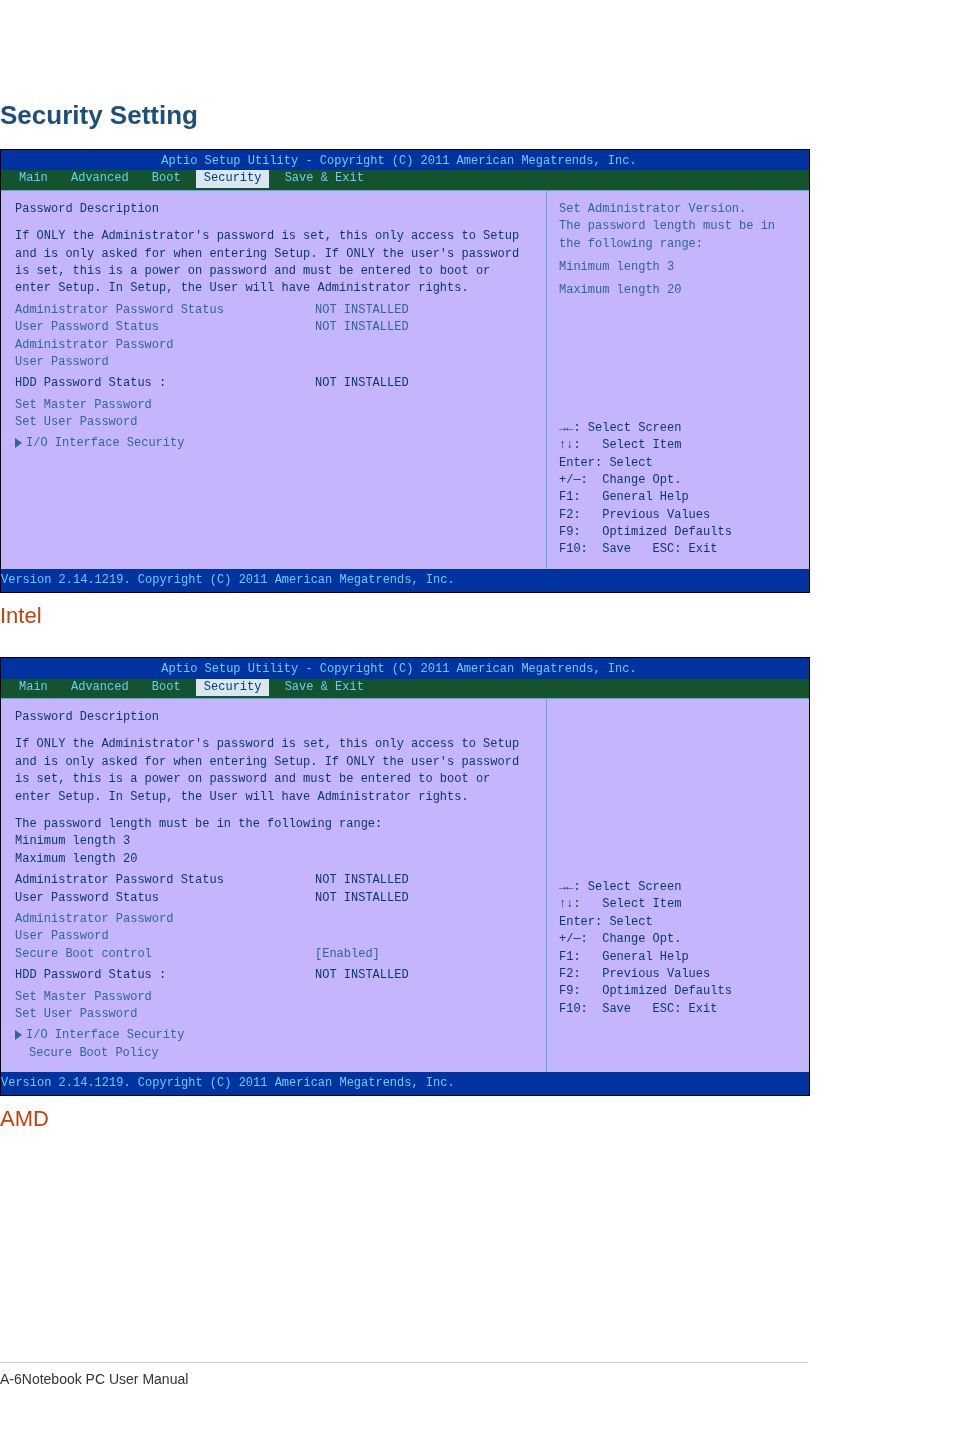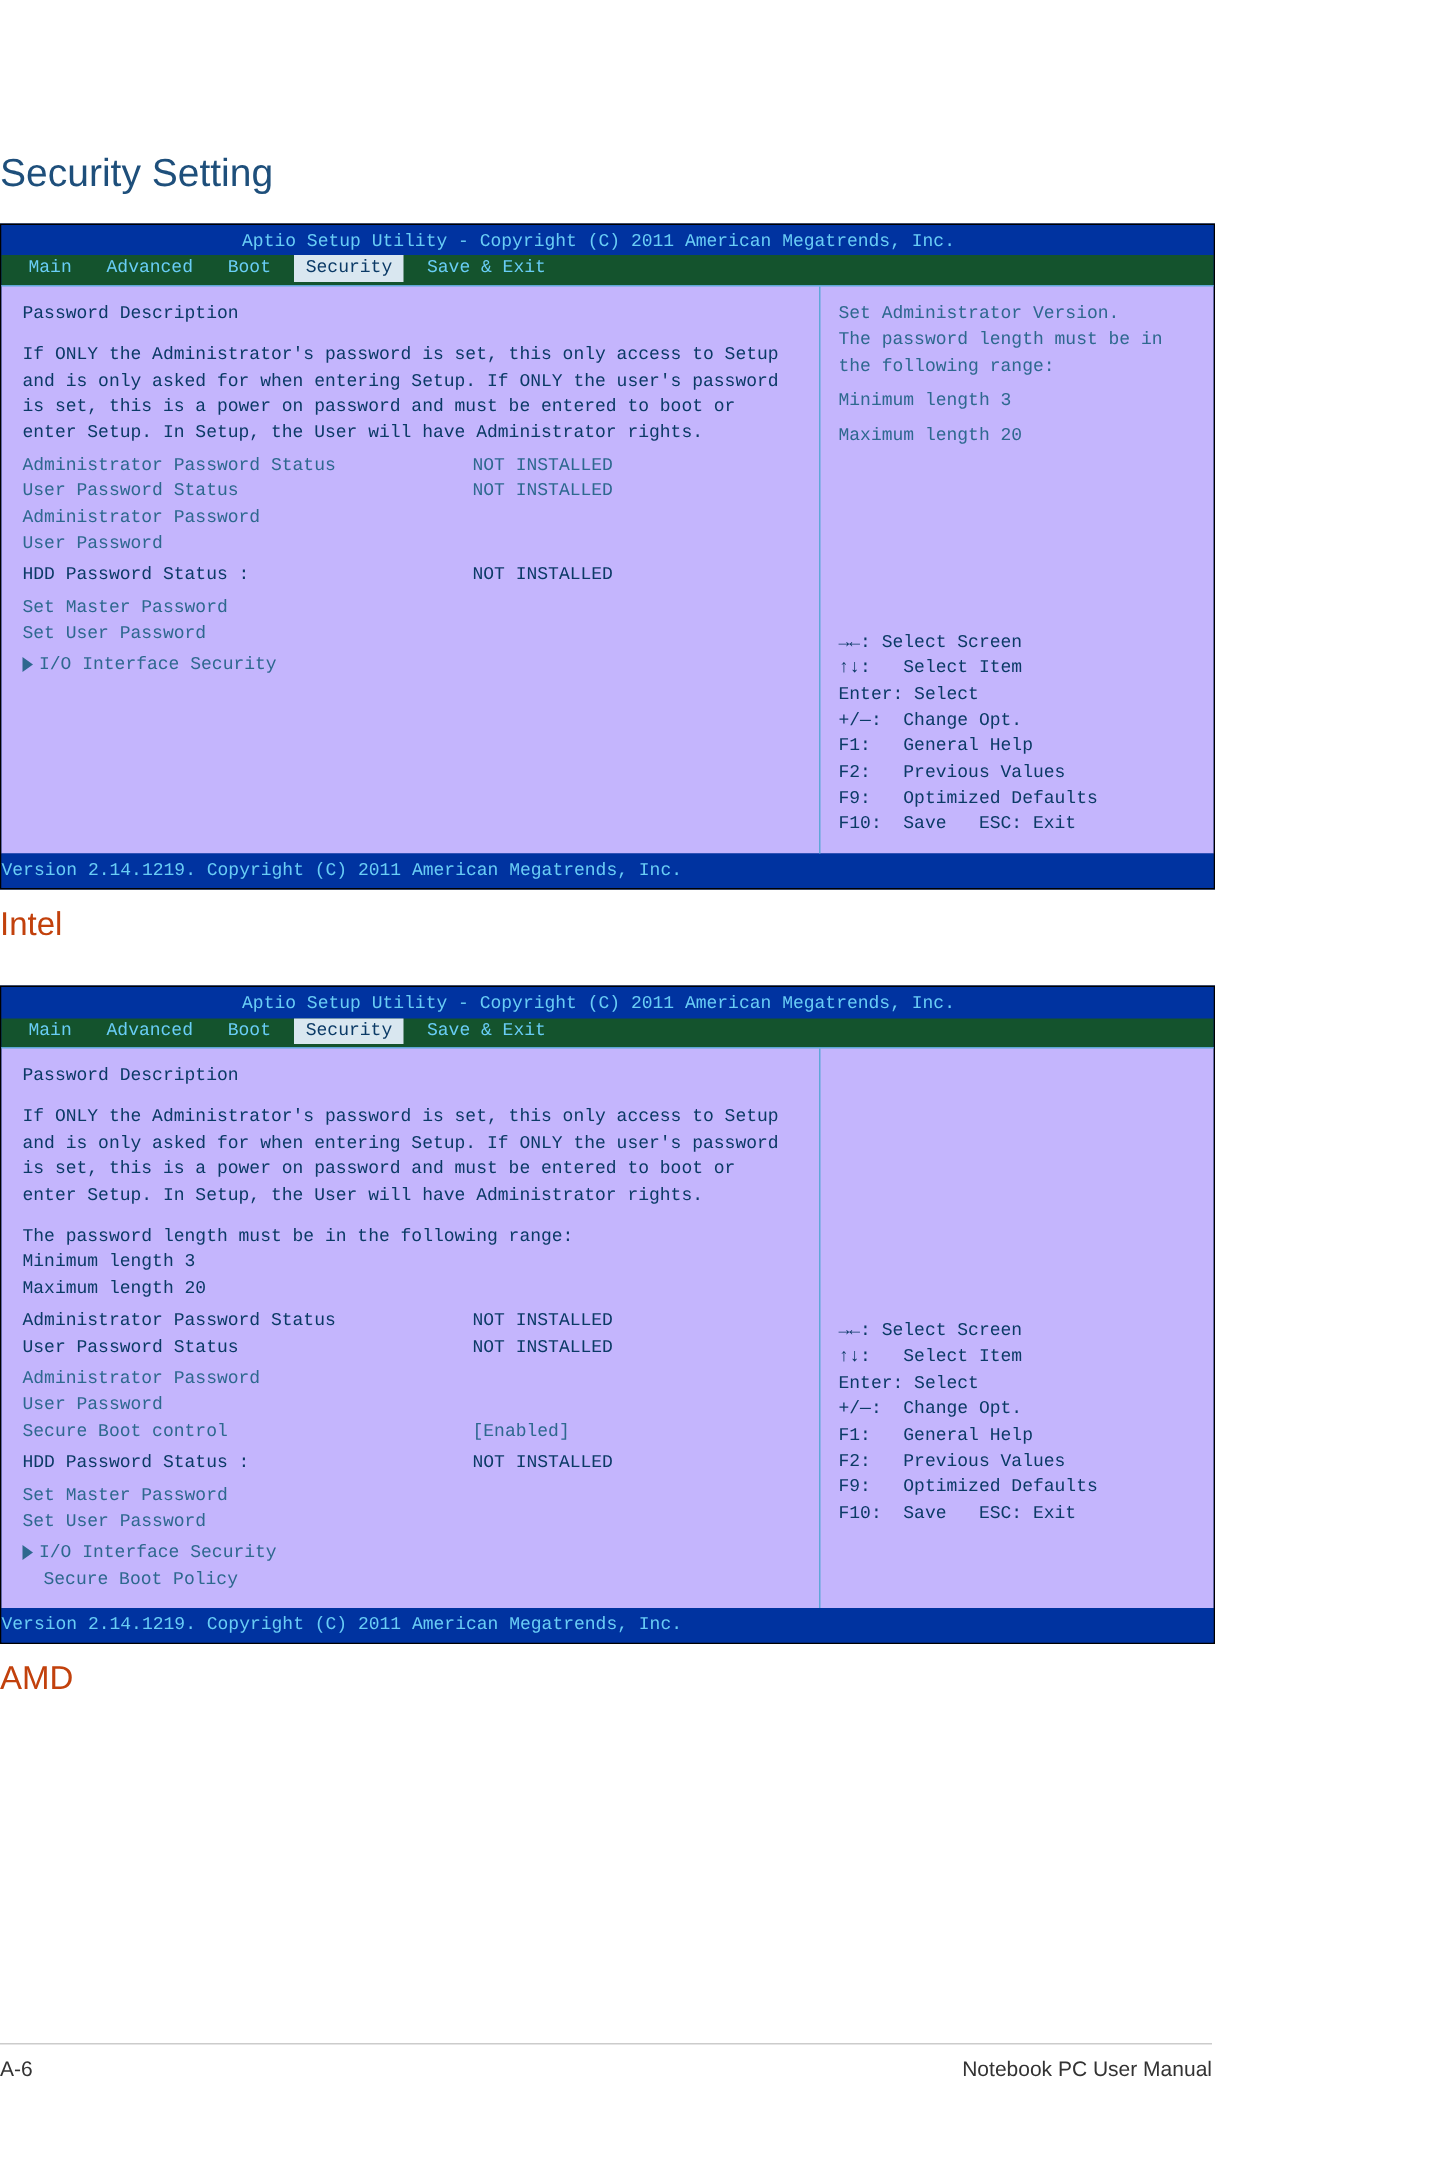--- a/index.html
+++ b/index.html
@@ -1,37 +1,37 @@
 <!DOCTYPE html>
 <html><head>
 <meta charset="utf-8">
 <style>
 html,body{margin:0;padding:0;background:#fff;font-family:Arial,Helvetica,sans-serif}
 .page{width:954px;margin:0 auto;padding-top:100px;padding-bottom:40px}
-h1.section-title{font-size:26px;color:#1e4f7b;margin:0 0 18px 0;font-weight:400}
+h1.section-title{font-size:26px;color:#1e4f7b;margin:0 0 18px 0;font-weight:700}
 h2.sub{font-size:22px;color:#c2410c;margin:10px 0 28px 0;font-weight:400}
 .bios{width:808px;margin-bottom:6px;border:1px solid #000;background:#0033a0;font-family:"Courier New",monospace;font-size:12px;line-height:1.45}
 .bios .topbar{background:#0033a0;color:#69cdf5;text-align:center;padding:3px 12px 0 0}
 .bios .tabrow{background:#14532d;color:#69cdf5;padding:0 25px 2px 10px}
 .bios .tabrow .tab{display:inline-block;padding:0 8px}
 .bios .tabrow .tab.active{background:#d9e7f0;color:#0b3a66}
 .bios .body{display:flex;background:#c4b5fd;border-top:1px solid #5fa7d8}
 .bios .left{flex:1;border-right:1px solid #5fa7d8;padding:10px 14px 10px 14px;color:#0b3a66;min-height:280px;position:relative}
 .bios .right{width:238px;padding:10px 12px;color:#2e688f}
 .bios .right .hl{color:#2e688f}
 .bios .right .keys{color:#0b3a66;margin-top:120px}
 .bios .right .keys .k{white-space:pre}
 .bios .field{display:flex}
 .bios .field .lbl{width:300px}
 .bios .field .val{}
 .bios .blue{color:#2e688f}
 .bios .blackish{color:#0b3a66}
 .bios .bottombar{background:#0033a0;color:#69cdf5;text-align:left;padding:3px 0}
 .bios .tri{display:inline-block;width:0;height:0;border-top:5px solid transparent;border-bottom:5px solid transparent;border-left:7px solid #2e688f;margin-right:4px;vertical-align:middle}
-.footer{width:808px;display:flex;justify-content:space-between;border-top:1px solid #ccc;padding-top:8px;margin-top:230px;font-size:14px;color:#333}
+.footer{width:808px;display:flex;justify-content:flex-start;border-top:1px solid #ccc;padding-top:8px;margin-top:230px;font-size:14px;color:#333}
 .mt6{margin-top:4px}
 </style>
 </head>
 <body>
 
 <div class="page">
   <h1 class="section-title">Security Setting</h1>
 
   <div class="bios intel">
     <div class="topbar">Aptio Setup Utility - Copyright (C) 2011 American Megatrends, Inc.</div>

